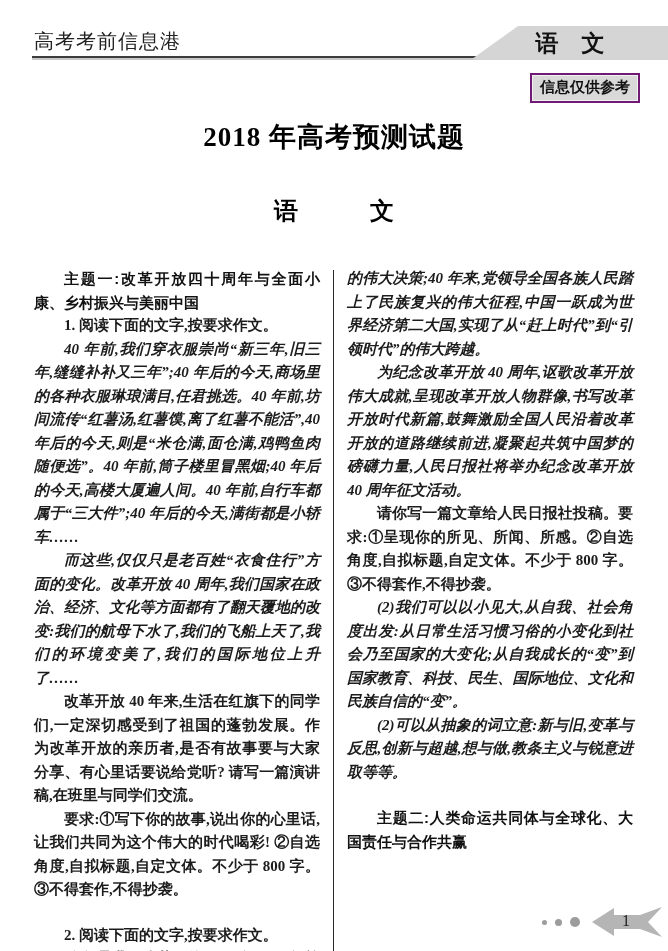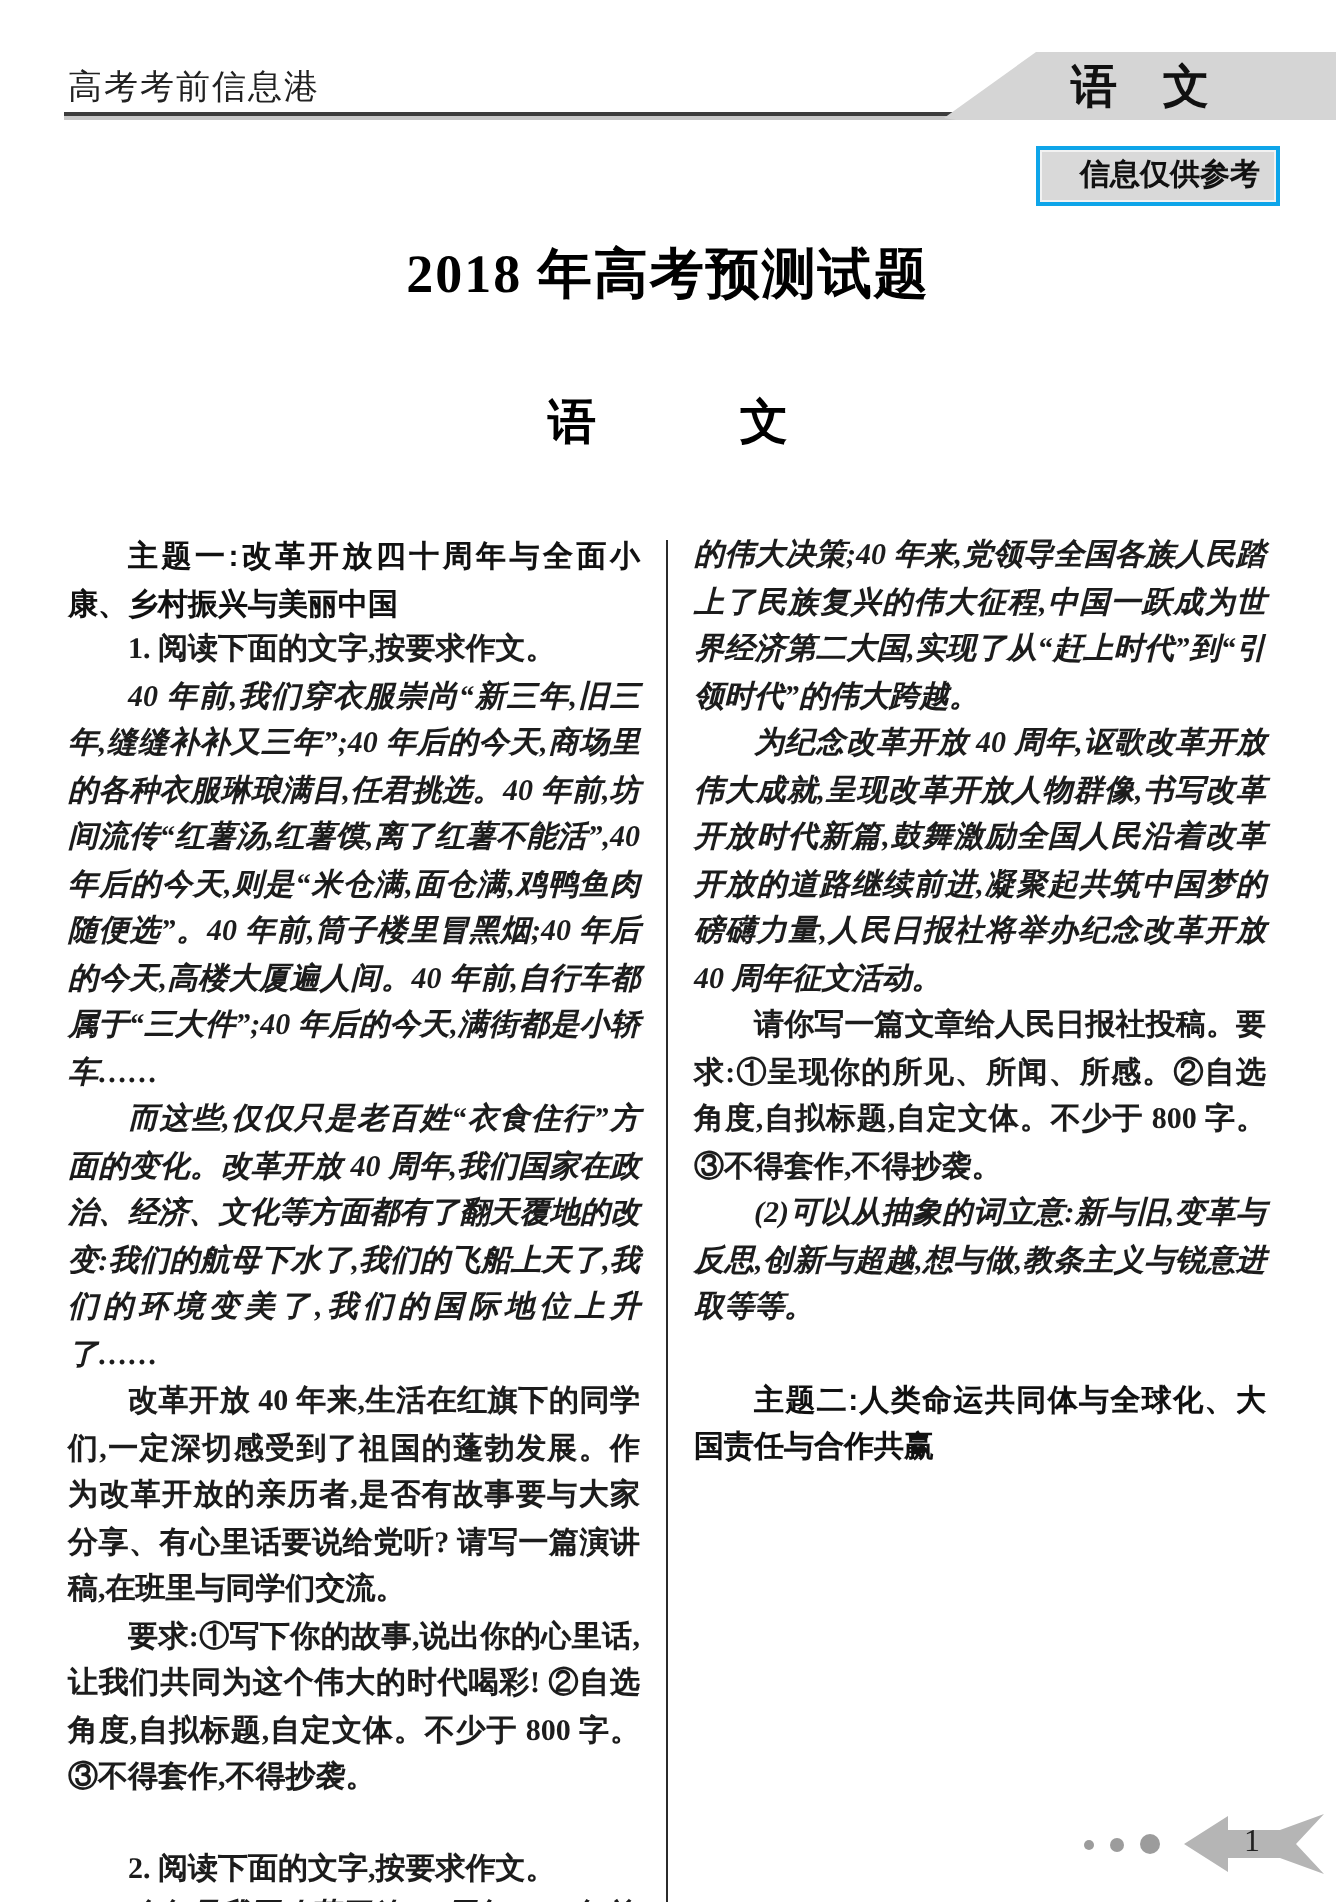--- a/index.html
+++ b/index.html
@@ -5,42 +5,42 @@
   html,body{margin:0;padding:0;background:#888;}
   .page{
     width:668px;height:951px;position:relative;background:#ffffff;
     box-sizing:border-box;padding:0 34px;overflow:hidden;
     font-family:"Liberation Serif","DejaVu Serif",serif;color:#1f1f1f;
     margin:0 auto;
   }
   
   .header{position:relative;margin-top:26px;height:34px;}
   .header-left{
-    position:absolute;left:0;bottom:5px;font-size:17px;letter-spacing:1px;
+    position:absolute;left:0;bottom:5px;font-size:20px;letter-spacing:1px;
     font-family:"Liberation Serif","DejaVu Serif",serif;color:#222;
   }
   .header-rule{position:absolute;left:-2px;right:0;bottom:0;height:4px;}
   .header-rule .rl-dark{height:2px;background:#3c3c3c;}
   .header-rule .rl-light{height:2px;background:#c7c7c7;}
   .subject-tab{
     position:absolute;right:-34px;bottom:0;width:196px;height:34px;
     background:#d5d5d5;
     clip-path:polygon(46px 0,100% 0,100% 100%,6px 100%,0 97%);
     display:flex;align-items:center;justify-content:center;
   }
   .subject-tab span{
     font-size:23px;font-weight:bold;color:#111;
     font-family:"Liberation Serif","DejaVu Serif",serif;
   }
   
   .stamp-row{text-align:right;margin-top:13px;height:30px;}
   .stamp{
-    display:inline-block;background:#d9d9d9;border:2px solid #0ea5e9;
+    display:inline-block;background:#d9d9d9;border:2px solid #701a75;
     box-shadow:inset 0 0 0 1px #f2f2f2;
-    padding:3px 8px 4px 20px;font-size:15px;font-weight:bold;color:#111;
+    padding:3px 8px 4px 8px;font-size:15px;font-weight:bold;color:#111;
     margin-right:-6px;
   }
   
   .doc-title{
     margin:16px 0 0 0;text-align:center;font-size:27px;font-weight:bold;
     color:#000;letter-spacing:1px;
     font-family:"Liberation Serif","DejaVu Serif",serif;
   }
   .doc-subtitle{
     margin:40px 0 0 0;text-align:center;font-size:24px;font-weight:bold;
@@ -104,20 +104,21 @@
         <p class="para s-song">改革开放 40 年来,生活在红旗下的同学们,一定深切感受到了祖国的蓬勃发展。作为改革开放的亲历者,是否有故事要与大家分享、有心里话要说给党听? 请写一篇演讲稿,在班里与同学们交流。</p>
         <p class="para s-song">要求:①写下你的故事,说出你的心里话,让我们共同为这个伟大的时代喝彩! ②自选角度,自拟标题,自定文体。不少于 800 字。③不得套作,不得抄袭。</p>
         <p class="para s-song gap">2. 阅读下面的文字,按要求作文。</p>
         <p class="para s-kai">今年是我国改革开放 40 周年。40 年前,党的十一届三中全会做出了拨乱反正、改革开放</p>
       </div>
     <div class="col-divider"></div>
     <div class="col" id="right-col">
         <p class="para s-kai noindent">的伟大决策;40 年来,党领导全国各族人民踏上了民族复兴的伟大征程,中国一跃成为世界经济第二大国,实现了从“赶上时代”到“引领时代”的伟大跨越。</p>
         <p class="para s-kai">为纪念改革开放 40 周年,讴歌改革开放伟大成就,呈现改革开放人物群像,书写改革开放时代新篇,鼓舞激励全国人民沿着改革开放的道路继续前进,凝聚起共筑中国梦的磅礴力量,人民日报社将举办纪念改革开放 40 周年征文活动。</p>
         <p class="para s-song">请你写一篇文章给人民日报社投稿。要求:①呈现你的所见、所闻、所感。②自选角度,自拟标题,自定文体。不少于 800 字。③不得套作,不得抄袭。</p>
+        <p class="para s-kai">(2)我们可以以小见大,从自我、社会角度出发:从日常生活习惯习俗的小变化到社会乃至国家的大变化;从自我成长的“变”到国家教育、科技、民生、国际地位、文化和民族自信的“变”。</p>
         <p class="para s-kai">(2)可以从抽象的词立意:新与旧,变革与反思,创新与超越,想与做,教条主义与锐意进取等等。</p>
         <p class="para s-heading gap">主题二:人类命运共同体与全球化、大国责任与合作共赢</p>
       </div>
   </div>
 
   <div class="footer">
     <span class="dot d1"></span>
     <span class="dot d2"></span>
     <span class="dot d3"></span>
     <div class="page-arrow">

